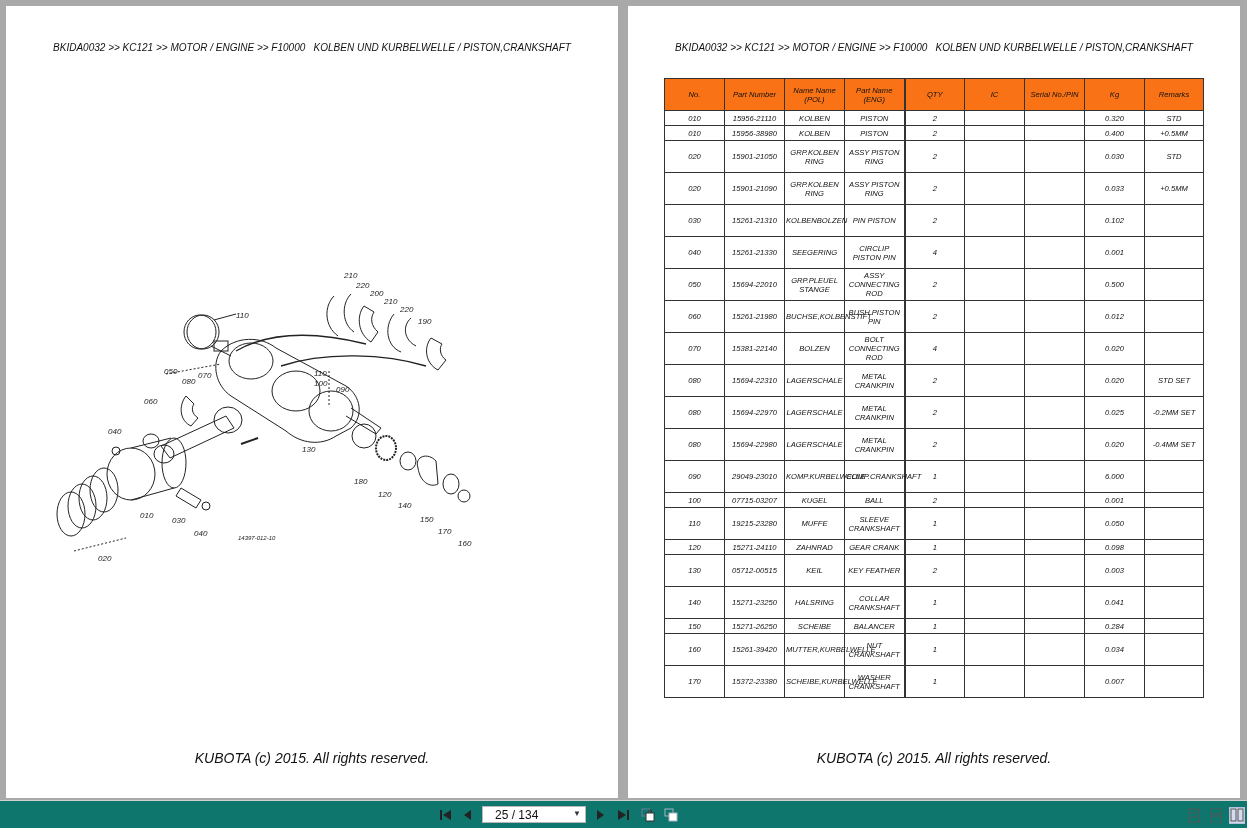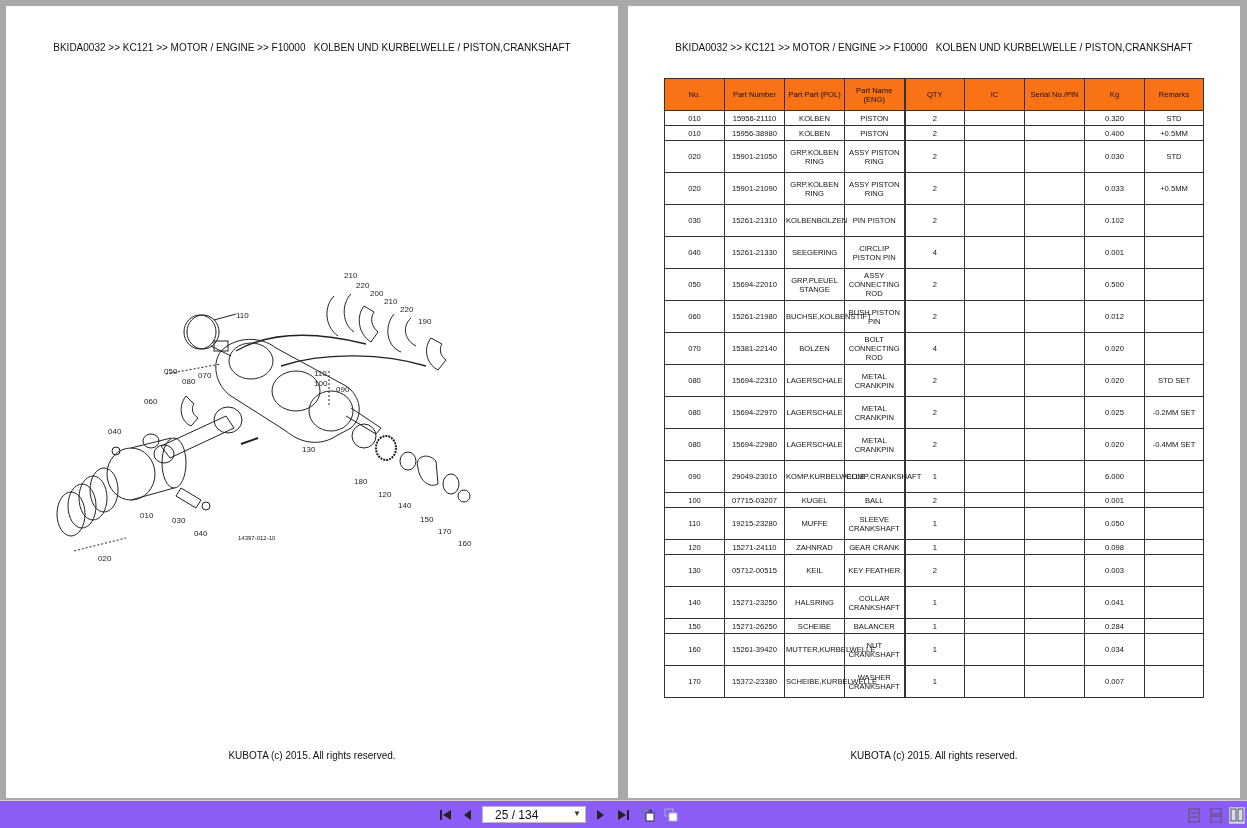--- a/index.html
+++ b/index.html
@@ -5,50 +5,51 @@
   html, body { margin:0; padding:0; }
   body {
     width:1247px; height:828px; overflow:hidden;
     background:#a9a9a9;
     font-family:"Liberation Sans", sans-serif;
     position:relative;
   }
   .page {
     position:absolute; top:6px; background:#ffffff;
     height:792px;
+    font-style:italic;
   }
   #page-left { left:6px; width:612px; }
   #page-right { left:628px; width:612px; }
   .crumb {
     position:absolute; top:36px; left:0; right:0;
     text-align:center; font-size:10px; color:#111; white-space:pre;
   }
   .footer {
     position:absolute; top:744px; left:0; right:0;
-    text-align:center; font-size:10px; color:#111;
+    text-align:center; font-size:14px; color:#111;
   }
   .diagram { position:absolute; left:40px; top:250px; width:440px; height:320px; }
   .diagram svg { width:100%; height:100%; }
   table.parts {
     position:absolute; left:36px; top:72px; width:539px;
     border-collapse:collapse; font-size:7.6px; color:#111;
     table-layout:fixed;
   }
   table.parts th, table.parts td {
     border:1px solid #333; text-align:center; vertical-align:middle;
     padding:0 1px; line-height:9px;
   }
   table.parts th { background:#f97316; font-weight:normal; height:31px; }
   table.parts td { height:31px; }
   table.parts tr.short td { height:14px; }
   table.parts td.thick, table.parts th.thick { border-right:2px solid #333;margin-top:32px; }
 
   .toolbar {
     position:absolute; left:0; top:800px; width:1247px; height:28px;
-    background:#8b5cf6; border-top:1px solid #d0d0d0;
+    background:#0f766e; border-top:1px solid #d0d0d0;
   }
   .tb-btn { position:absolute; top:7px; width:14px; height:14px; cursor:pointer; }
   .pagebox {
     position:absolute; left:482px; top:5px; width:104px; height:17px;
     background:#fff; border:1px solid #b8b8b8; font-size:12px; color:#111;
     box-sizing:border-box;
   }
   .pagebox span.val { position:absolute; left:12px; top:1px; }
   .pagebox span.dd { position:absolute; right:4px; top:2px; font-size:8px; color:#333; }
   .view-btn { position:absolute; top:7px; width:14px; height:15px; }
@@ -162,21 +163,21 @@
       <col style="width:60px">
         <col style="width:60px">
         <col style="width:60px">
         <col style="width:60px">
         <col style="width:59px">
     </colgroup>
     <thead>
       <tr>
         <th>No.</th>
         <th>Part Number</th>
-        <th>Part Part (POL)</th>
+        <th>Name Name (POL)</th>
         <th class="thick">Part Name (ENG)</th>
         <th>QTY</th>
         <th>IC</th>
         <th>Serial No./PIN</th>
         <th>Kg</th>
         <th>Remarks</th>
       </tr>
     </thead>
     <tbody id="parts-body">
         <tr class="short">

